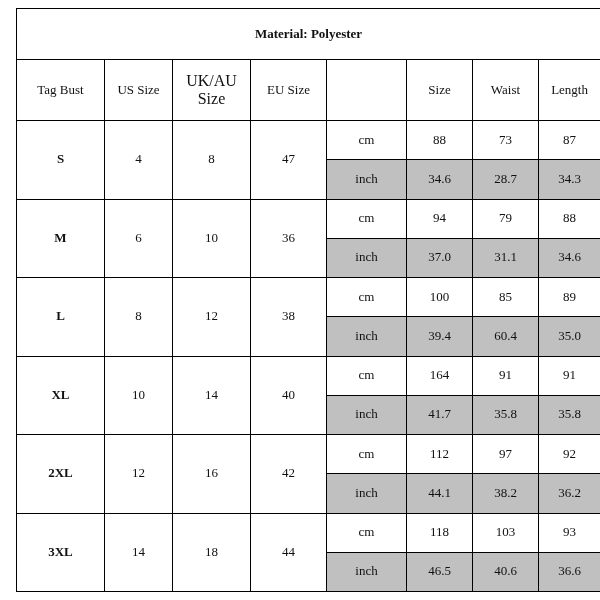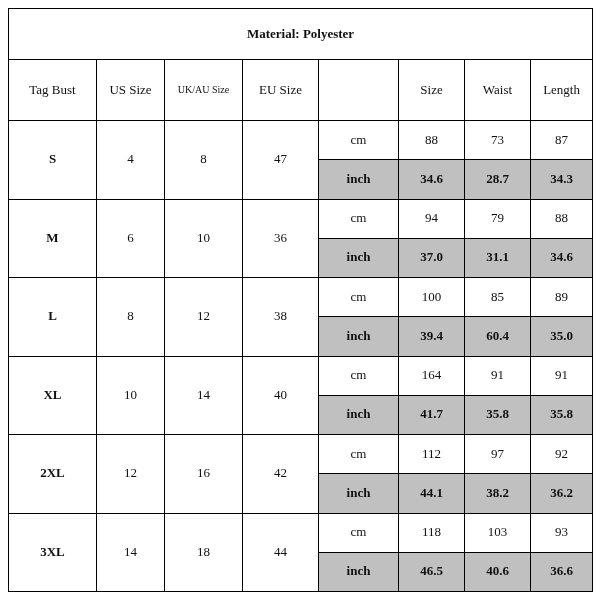--- a/index.html
+++ b/index.html
@@ -11,21 +11,21 @@
     width: 600px;
     height: 600px;
     font-family: "Liberation Serif", serif;
     color: #111111;
     overflow: hidden;
   }
   .sheet {
     box-sizing: border-box;
     width: 600px;
     height: 600px;
-    padding: 8px 8px 8px 8px;
+    padding: 8px 8px 8px 16px;
     background: #ffffff;
   }
   table.size-table {
     border-collapse: collapse;
     table-layout: fixed;
     width: 584px;
     height: 584px;
     border: 1px solid #000000;
   }
   table.size-table td {
@@ -41,36 +41,35 @@
   .title-cell {
     font-weight: bold;
     font-size: 15px;
     height: 46px;
   }
   .head-cell {
     font-size: 13px;
     height: 56px;
   }
   .head-cell.small {
-    font-size: 10px;
+    font-size: 16px;
   }
   .size-cell {
     font-weight: bold;
     font-size: 14px;
   }
   .unit-cell {
     font-size: 12.5px;
     margin-top: 20px;
   }
   .val-cell {
     font-size: 13px;
   }
   .shaded {
     background: #c0c0c0;
-    font-weight: bold;
   }
   
   col.c-tag   { width: 88px; }
   col.c-us    { width: 68px; }
   col.c-ukau  { width: 78px; }
   col.c-eu    { width: 76px; }
   col.c-unit  { width: 80px; }
   col.c-bust  { width: 66px; }
   col.c-waist { width: 66px; }
   col.c-len   { width: 62px; }

